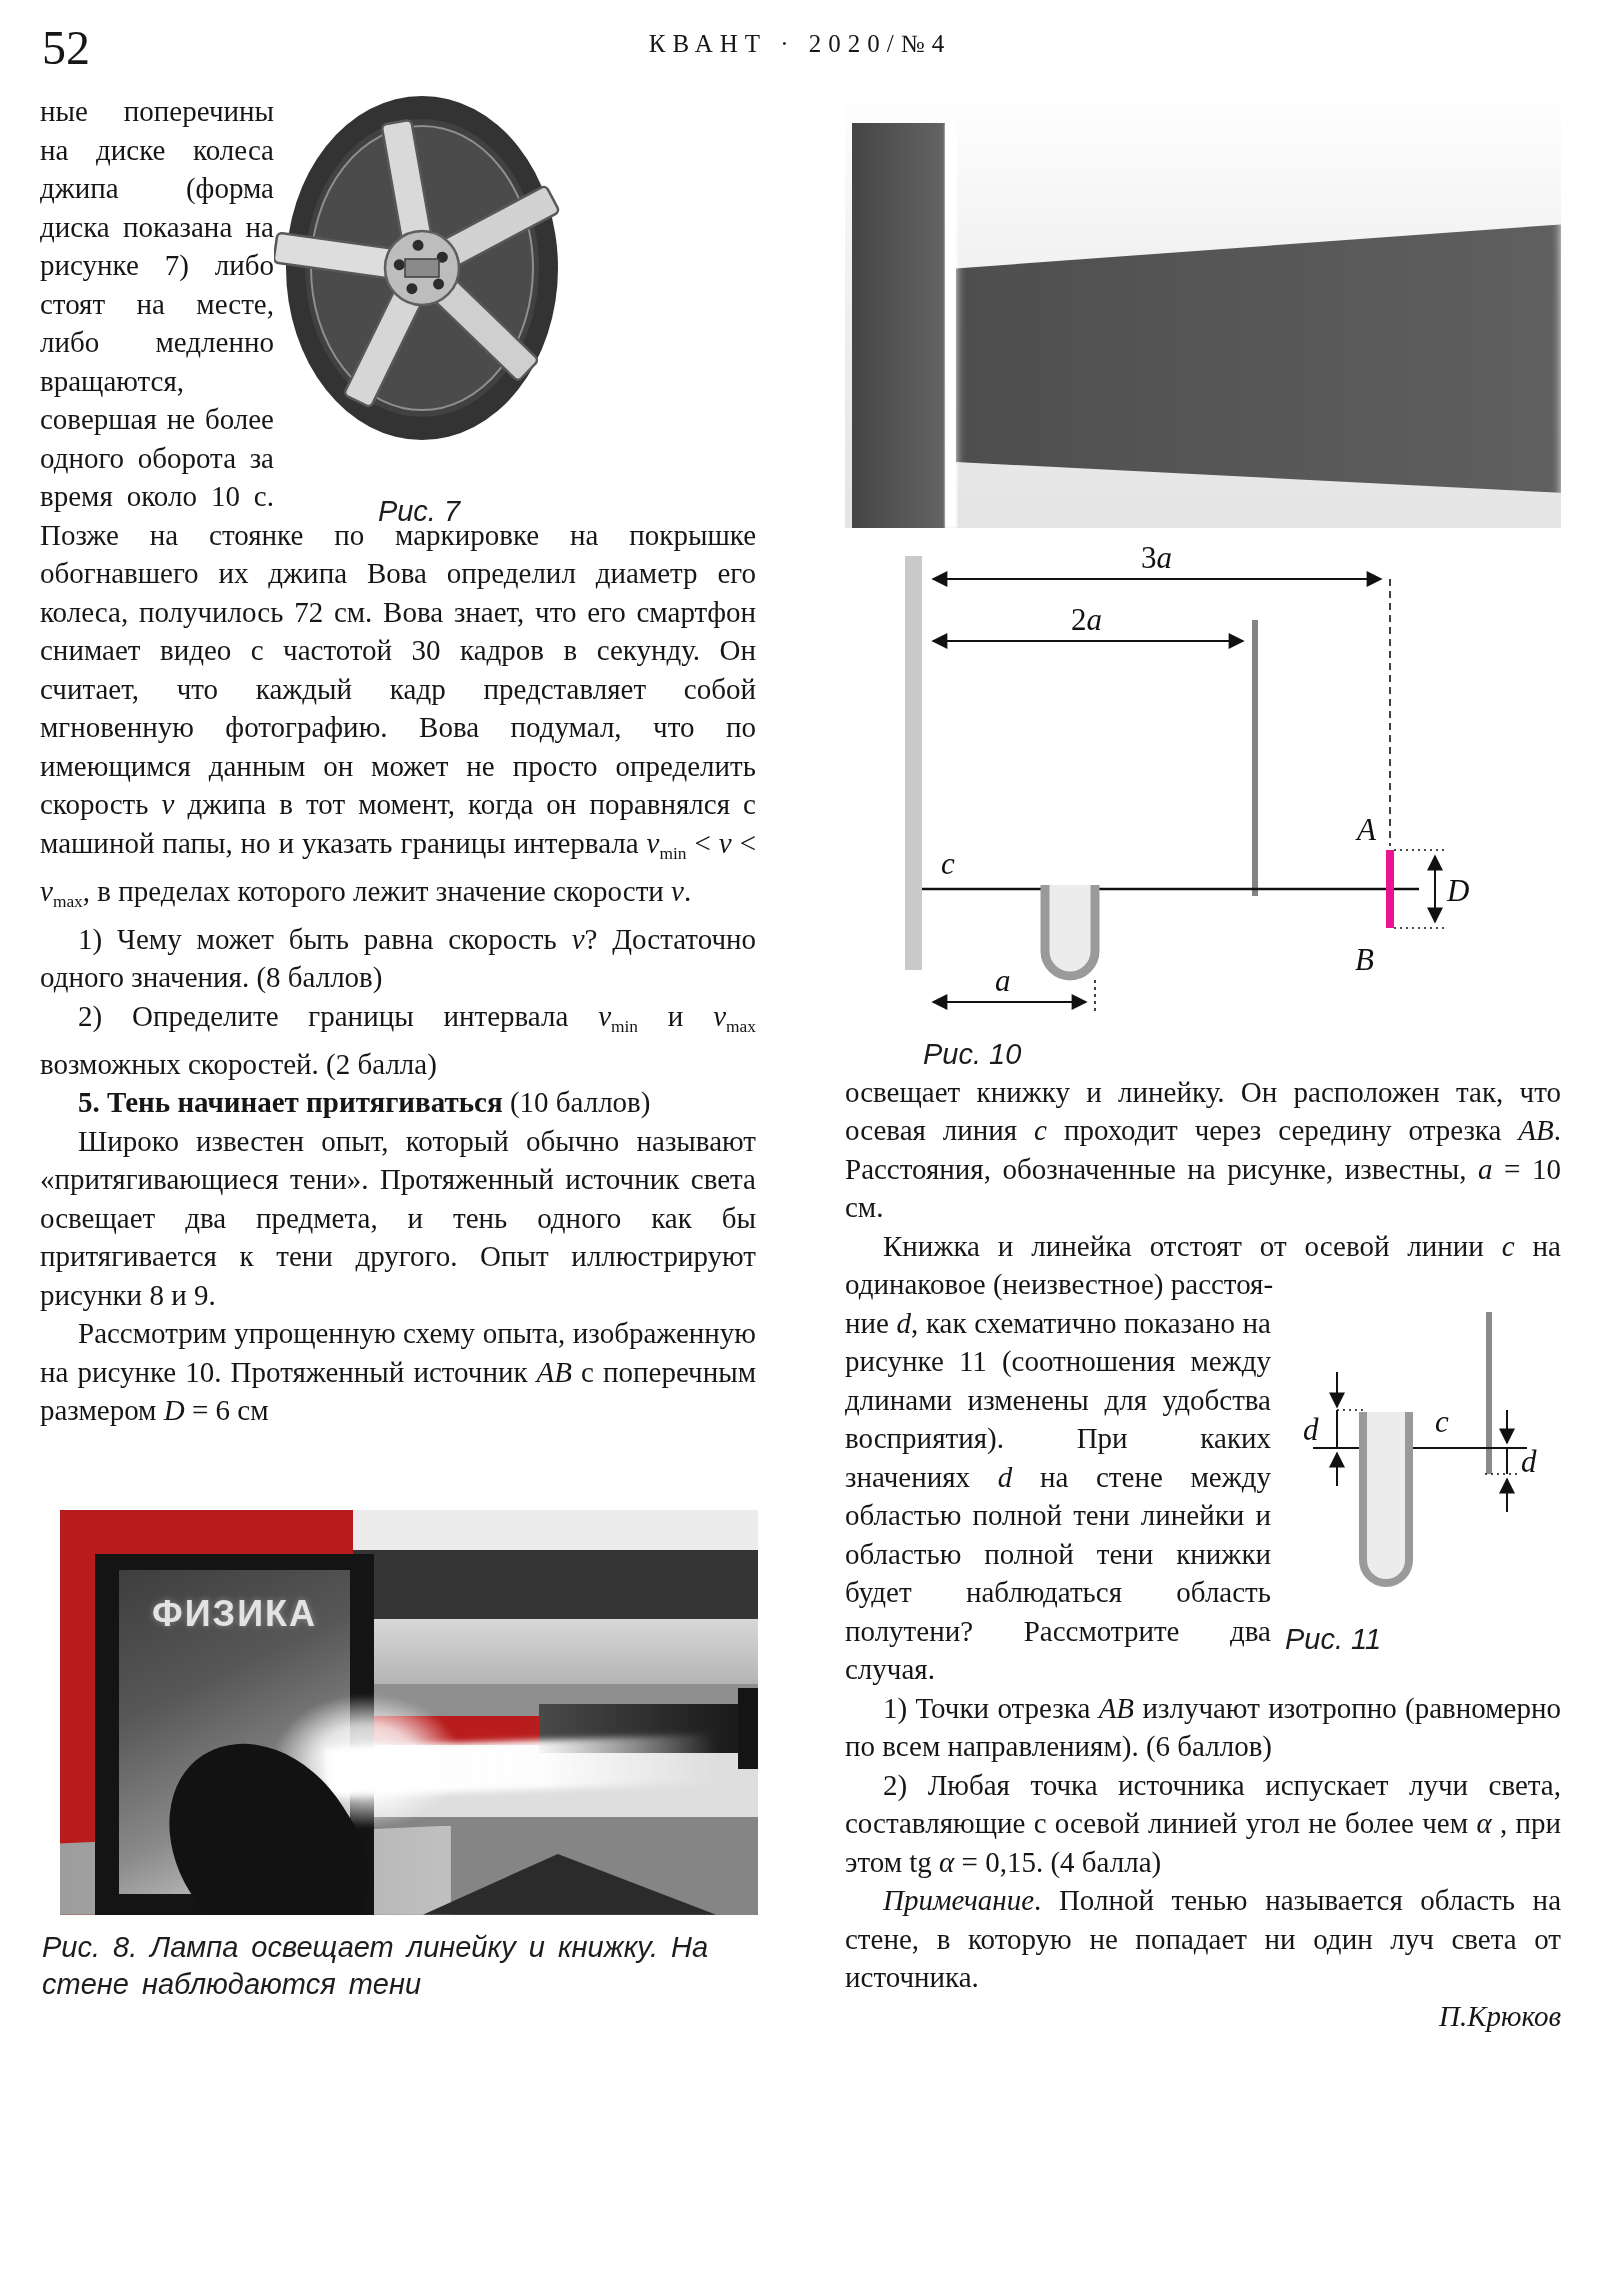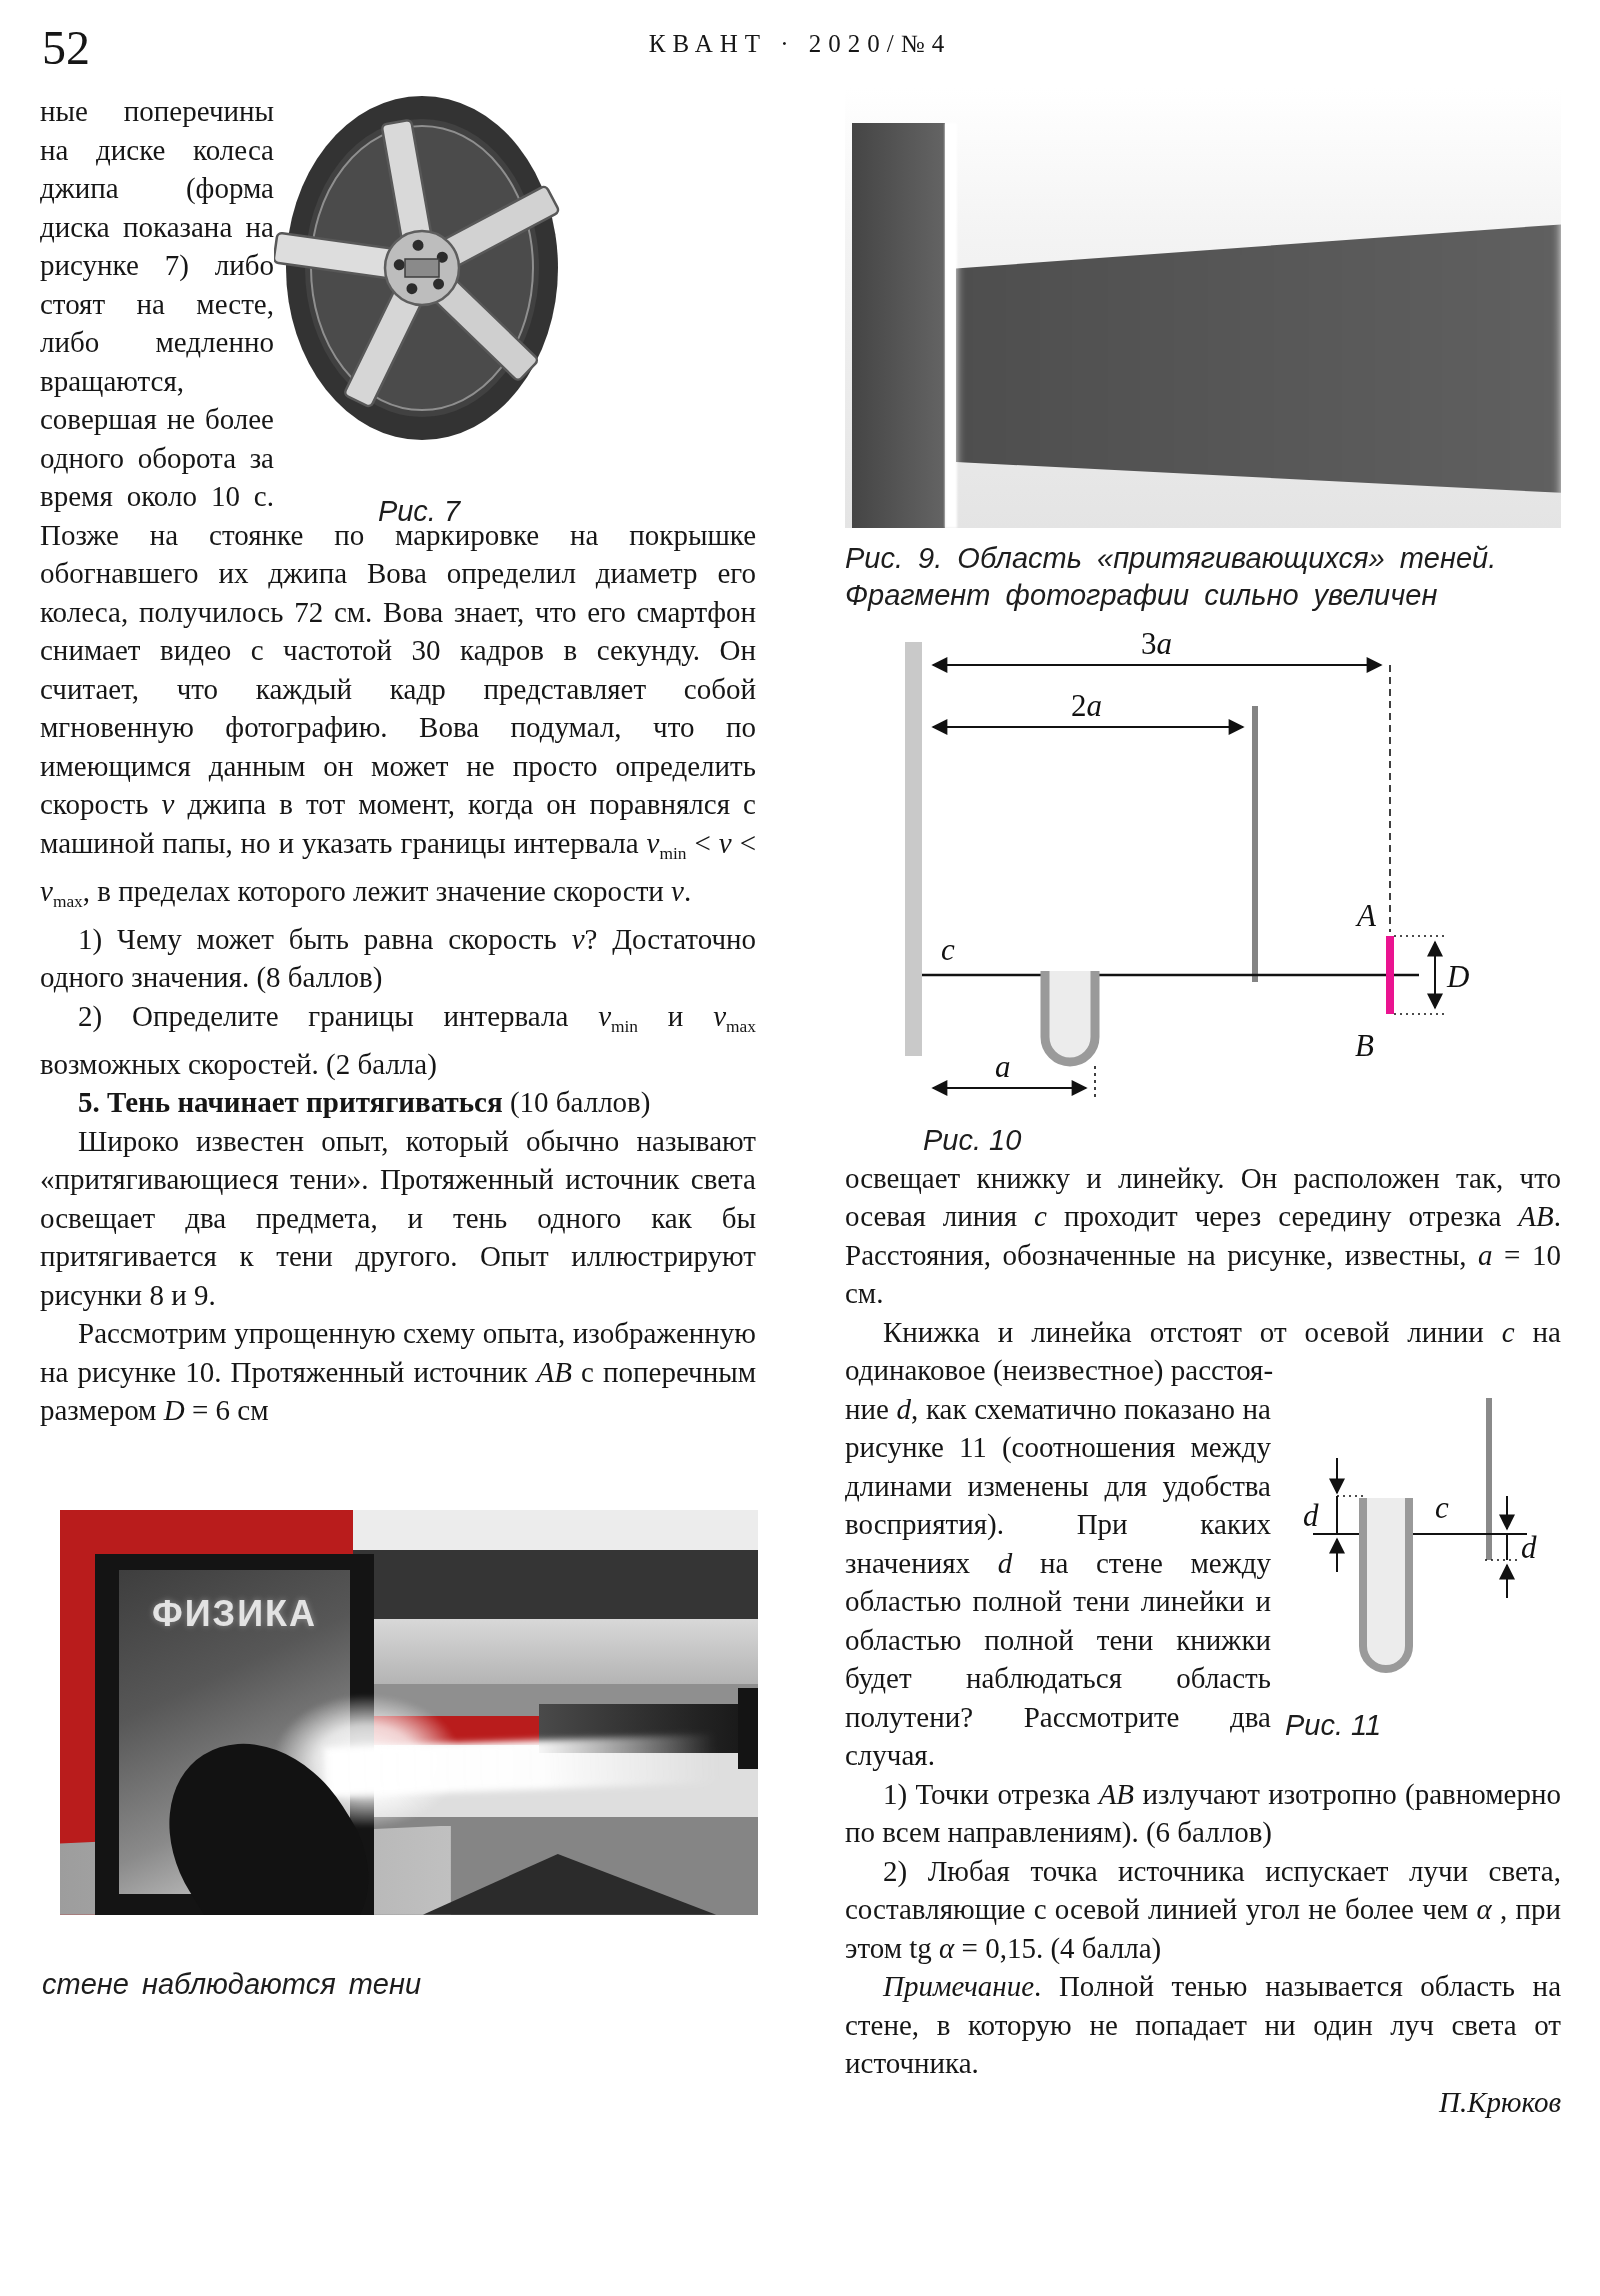--- a/index.html
+++ b/index.html
@@ -161,32 +161,31 @@
       </div>
       <div class="p8-table"></div>
       <div class="p8-bookframe"></div>
       <div class="p8-bookpanel"></div>
       <div class="p8-glow"></div>
       <div class="p8-label">ФИЗИКА</div>
       <div class="p8-beam"></div>
       <div class="p8-lamp"></div>
       <div class="p8-tri"></div>
     </div>
-    <div class="cap photo8cap"><br><span>стене наблюдаются тени</span></div>
+    <div class="cap photo8cap"><span>Рис. 8. Лампа освещает линейку и книжку. На</span><br><span>стене наблюдаются тени</span></div>
   </div>
 </div>
 
 <div class="col col-right">
 
   <div class="photo9">
     <div class="p9-bar"></div>
     <div class="p9-slit"></div>
     <div class="p9-wedge"></div>
   </div>
-  <div class="cap photo9cap"><span>Рис. 9. Область «притягивающихся» теней.</span><br><span>Фрагмент фотографии сильно увеличен</span></div>
 
   <div class="fig10wrap">
     <svg width="716" height="480" viewBox="0 0 716 480">
       <defs>
         <marker id="ah10" viewBox="0 0 10 10" refX="9" refY="5" markerWidth="10" markerHeight="8" orient="auto-start-reverse">
           <path d="M0,0 L10,5 L0,10 z" fill="#111"></path>
         </marker>
       </defs>
       <rect x="60" y="12" width="17" height="414" fill="#c9c9c9"></rect>
       <line x1="88" y1="35" x2="536" y2="35" stroke="#111" stroke-width="2" marker-start="url(#ah10)" marker-end="url(#ah10)"></line>

